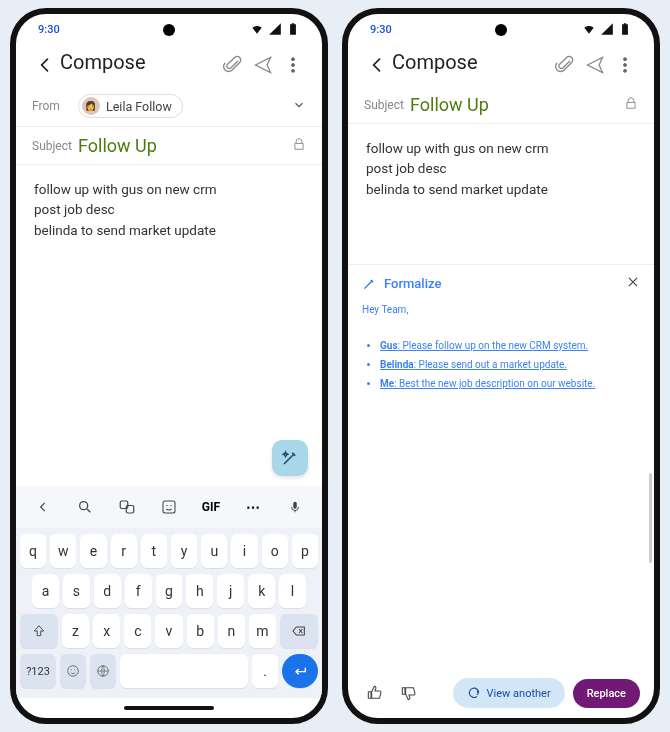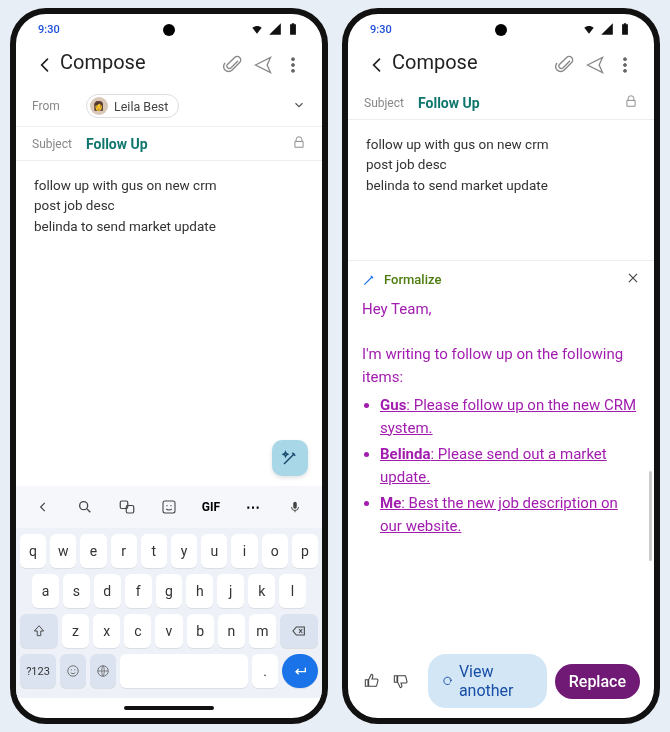--- a/index.html
+++ b/index.html
@@ -64,21 +64,21 @@
   .iconbtn svg { width: 20px; height: 20px; stroke:#666; fill:#666; }
   .appbar .back svg { stroke:#222; fill:none; }
   
   .fieldrow {
     display: flex;
     align-items: center;
     padding: 8px 16px;
     border-bottom: 1px solid #eee;
     font-size: 13px;
     color: #888;
-    gap: 8px;
+    gap: 0;
   }
   .fieldrow .label { color:#888; width:46px; font-size:12px;}
   .chip {
     display: inline-flex;
     align-items: center;
     gap: 6px;
     border: 1px solid #ddd;
     border-radius: 14px;
     padding: 2px 10px 2px 3px;
     font-size: 12.5px;
@@ -86,21 +86,21 @@
   }
   .avatar {
     width: 18px; height: 18px;
     border-radius: 50%;
     background: #d9c7b8;
     display: flex; align-items:center; justify-content:center;
     font-size: 9px; color:#fff;
   }
   .avatar.green { background: #34a853; font-weight:600;}
   .fieldrow .chev { margin-left:auto; }
-  .subjectval { color:#0f766e; font-size:14px;font-weight:bold; }
+  .subjectval { color:#4d7c0f; font-size:18px; }
   .lock { margin-left:auto; color:#888; }
   
   .composebody {
     padding: 14px 18px;
     font-size: 13.5px;
     color: #333;
     line-height: 1.5;
     flex: 1;
     position: relative;
   }
@@ -154,35 +154,35 @@
   .panel {
     border-top:1px solid #eee;
     padding: 10px 14px 10px 14px;
     font-size: 13px;
     color:#222;
     display:flex; flex-direction:column;
     gap:10px;
   }
   .panelhead {
     display:flex; align-items:center; gap:8px;
-    color:#4d7c0f; font-size:13px; font-weight:500;
+    color:#3b82f6; font-size:13px; font-weight:500;
   }
   .panelhead .close { margin-left:auto; cursor:pointer;}
-  .panelbody { font-size:15px; line-height:1.5; color:#a21caf; overflow:auto; flex:1;}
+  .panelbody { font-size:10px; line-height:1.5; color:#3b82f6; overflow:auto; flex:1;}
   .panelbody ul { padding-left:18px; margin: 6px 0; text-decoration: underline;}
   .panelbody li { margin-bottom:4px;}
   .panelactions {
     display:flex; align-items:center; gap:8px;
     padding-top:6px;
   }
   .thumb { width:26px; height:26px; display:flex; align-items:center; justify-content:center;}
   .pillbtn {
     border-radius: 18px;
     padding: 8px 14px;
-    font-size: 16px;
+    font-size: 11px;
     display:flex; align-items:center; gap:6px;
     cursor:pointer;
   }
   .pillbtn.secondary { background:#d3e6f5; color:#174ea6;}
   .pillbtn.primary { background:#701a75; color:#fff; font-weight:500;}
   .spacer { flex:1; }
   .scrolltrack {
     position:absolute; right:2px; top: 46%;
     width:3px; height:90px; background:#ccc; border-radius:2px;
   }
@@ -231,21 +231,21 @@
           <circle cx="12" cy="12" r="1.8"></circle>
           <circle cx="12" cy="19" r="1.8"></circle>
         </svg>
     </div>
   </div>
 
   <div class="fieldrow">
     <span class="label">From</span>
     <span class="chip">
       <span class="avatar">👩</span>
-      <span>Leila Best</span>
+      <span>Leila Follow</span>
     </span>
     <span class="chev">
       <svg width="14" height="14" viewBox="0 0 24 24">
           <path d="M6 9l6 6 6-6" fill="none" stroke="#555" stroke-width="2"></path>
         </svg>
     </span>
   </div>
 
 
   <div class="fieldrow">
@@ -448,21 +448,20 @@
         </svg>
       <span>Formalize</span>
       <span class="close">
         <svg width="14" height="14" viewBox="0 0 24 24">
             <path d="M5 5l14 14M19 5L5 19" stroke="#444" stroke-width="2"></path>
           </svg>
       </span>
     </div>
     <div class="panelbody">
       <p>Hey Team,</p><br>
-      <p>I'm writing to follow up on the following items:</p>
       <ul>
         <li><b>Gus</b><span>: Please follow up on the new CRM system.</span></li>
         <li><b>Belinda</b><span>: Please send out a market update.</span></li>
         <li><b>Me</b><span>: Best the new job description on our website.</span></li>
       </ul>
       <br>
       <br>
     </div>
     <div class="panelactions">
       <div class="thumb">

